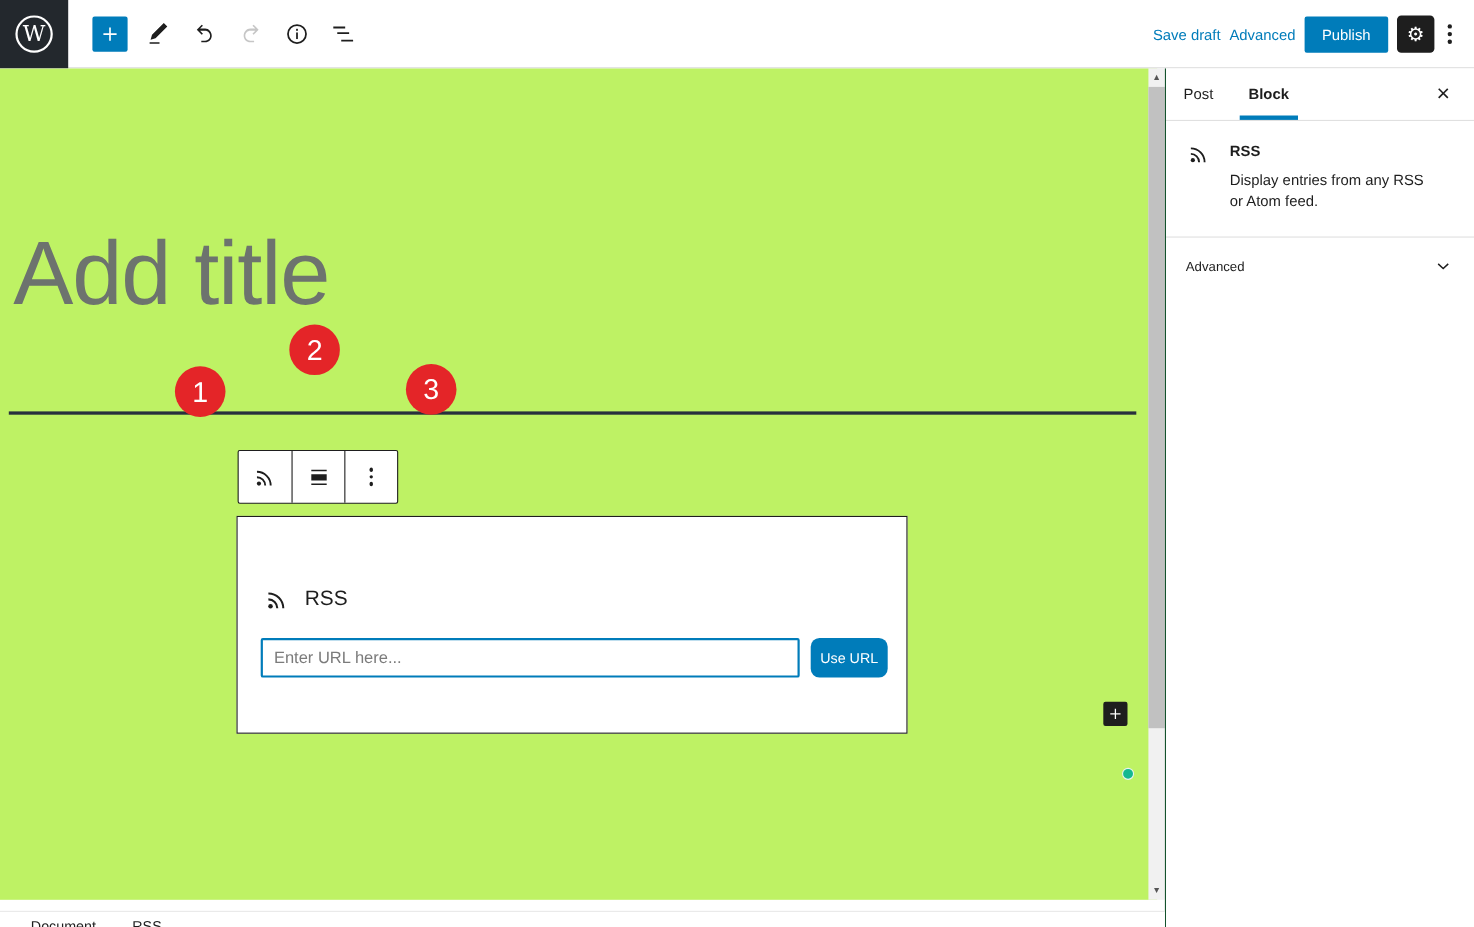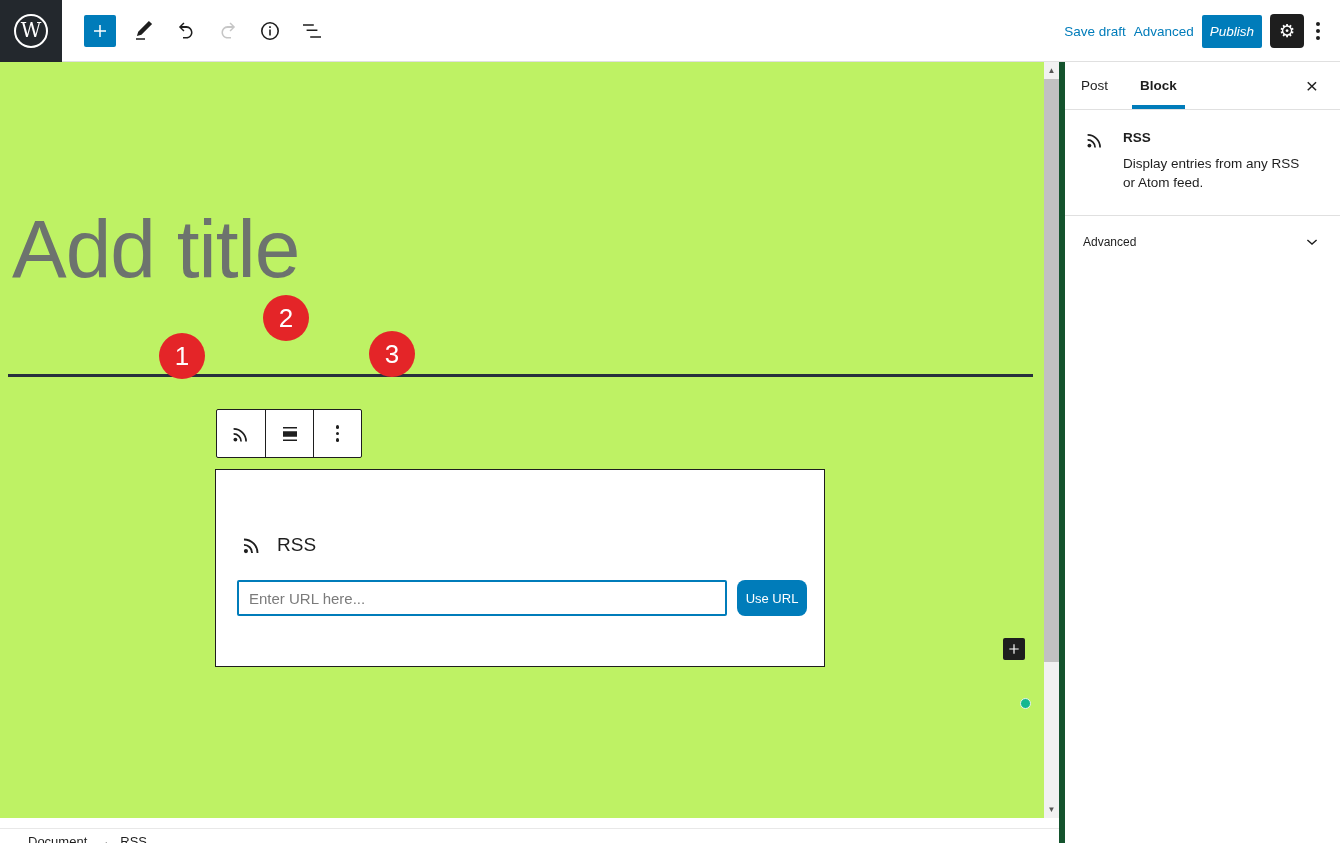--- a/index.html
+++ b/index.html
@@ -10,21 +10,21 @@
   
   .topbar { position:absolute; left:0; top:0; width:1340px; height:62px; background:#fff; border-bottom:1px solid #e0e0e0; z-index:30; }
   .wp-logo { position:absolute; left:0; top:0; width:62px; height:62px; background:#23282d; display:flex; align-items:center; justify-content:center; cursor:pointer; }
   .wp-logo .w-circle { width:34px; height:34px; border:2px solid #fff; border-radius:50%; display:flex; align-items:center; justify-content:center; color:#fff; font-family:"DejaVu Serif", serif; font-size:20px; line-height:1; padding-bottom:2px; }
   .tb-left { position:absolute; left:84px; top:0; height:62px; display:flex; align-items:center; gap:14px; }
   .inserter-btn { width:32px; height:32px; background:#007cba; border-radius:2px; color:#fff; font-size:22px; display:flex; align-items:center; justify-content:center; cursor:pointer; }
   .tb-icon { width:28px; height:28px; display:flex; align-items:center; justify-content:center; cursor:pointer; }
   .tb-icon svg { display:block; }
   .tb-right { position:absolute; right:16px; top:0; height:62px; display:flex; align-items:center; gap:8px; }
   .link-btn { color:#007cba; font-size:13.5px; cursor:pointer; white-space:nowrap; }
-  .publish-btn { background:#007cba; color:#fff; border:none; font-size:13.5px; font-family:inherit; padding:9px 8px; border-radius:2px; cursor:pointer;font-style:italic; }
+  .publish-btn { background:#007cba; color:#fff; border:none; font-size:13.5px; font-family:inherit; padding:9px 16px; border-radius:2px; cursor:pointer; }
   .gear-btn { width:34px; height:34px; background:#1e1e1e; border-radius:4px; display:flex; align-items:center; justify-content:center; color:#fff; font-size:18px; cursor:pointer; }
   .kebab { display:flex; flex-direction:column; gap:3px; padding:6px 4px; cursor:pointer; }
   .kebab i { width:4px; height:4px; background:#1e1e1e; border-radius:50%; }
 
   
   .canvas { position:absolute; left:0; top:62px; width:1052px; height:756px; background:#bef264; overflow:hidden; }
   .post-title { position:absolute; left:12px; top:140px; font-size:82px; font-weight:200; color:#6d736e; letter-spacing:-1px; cursor:text; }
   .dark-separator { position:absolute; left:8px; top:312px; width:1025px; height:3px; background:#28303d; }
 
   .block-toolbar { position:absolute; left:216px; top:347px; height:49px; background:#fff; border:1px solid #1e1e1e; border-radius:2px; display:flex; z-index:5; }
@@ -47,21 +47,21 @@
   .teal-dot { position:absolute; left:1020px; top:636px; width:11px; height:11px; background:#14b890; border:1.5px solid #e9f3ef; border-radius:50%; }
 
   
   .vscroll { position:absolute; left:1044px; top:62px; width:15px; height:756px; background:#f1f1f1; }
   .vscroll .arrow { position:absolute; left:0; width:15px; height:17px; display:flex; align-items:center; justify-content:center; font-size:8px; color:#555; cursor:pointer; }
   .vscroll .arrow.up { top:0; }
   .vscroll .arrow.down { bottom:0; }
   .vscroll .thumb { position:absolute; left:0; top:17px; width:15px; height:583px; background:#c1c1c1; cursor:pointer; }
 
   
-  .sidebar { position:absolute; left:1059px; top:62px; width:281px; height:781px; background:#fff; border-left:6px solid #14532d; }
+  .sidebar { position:absolute; left:1059px; top:62px; width:281px; height:781px; background:#fff; border-left:1px solid #14532d; }
   .sb-header { position:relative; height:48px; border-bottom:1px solid #e0e0e0; display:flex; align-items:stretch; }
   .sb-tab { padding:0 16px; display:flex; align-items:center; font-size:13.5px; color:#1e1e1e; cursor:pointer; position:relative; }
   .sb-tab.active { font-weight:bold; }
   .sb-tab.active::after { content:""; position:absolute; left:8px; right:8px; bottom:0; height:4px; background:#007cba; }
   .sb-close { position:absolute; right:10px; top:0; height:48px; width:36px; display:flex; align-items:center; justify-content:center; font-size:21px; color:#1e1e1e; cursor:pointer; }
   .block-card { display:flex; gap:16px; padding:18px 16px 22px 18px; border-bottom:1px solid #e0e0e0; }
   .block-card .bc-text { padding-top:2px; }
   .bc-title { font-size:13.5px; font-weight:bold; margin-bottom:10px; }
   .bc-desc { font-size:13.5px; line-height:1.4; color:#1e1e1e; max-width:190px; }
   .advanced-row { display:flex; align-items:center; justify-content:space-between; padding:16px 18px; cursor:pointer; }

